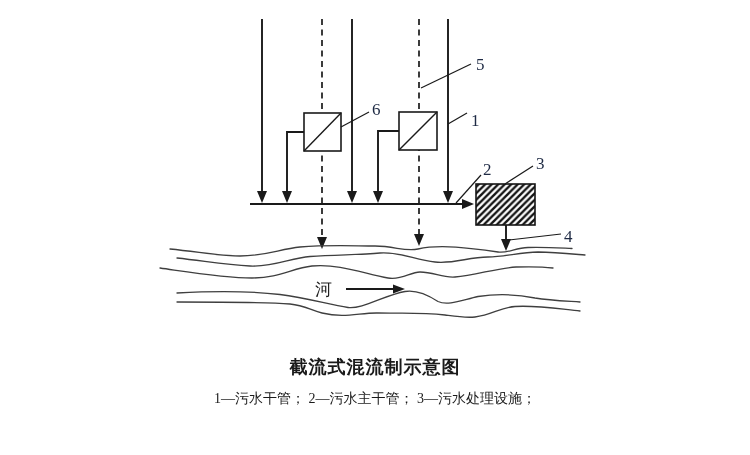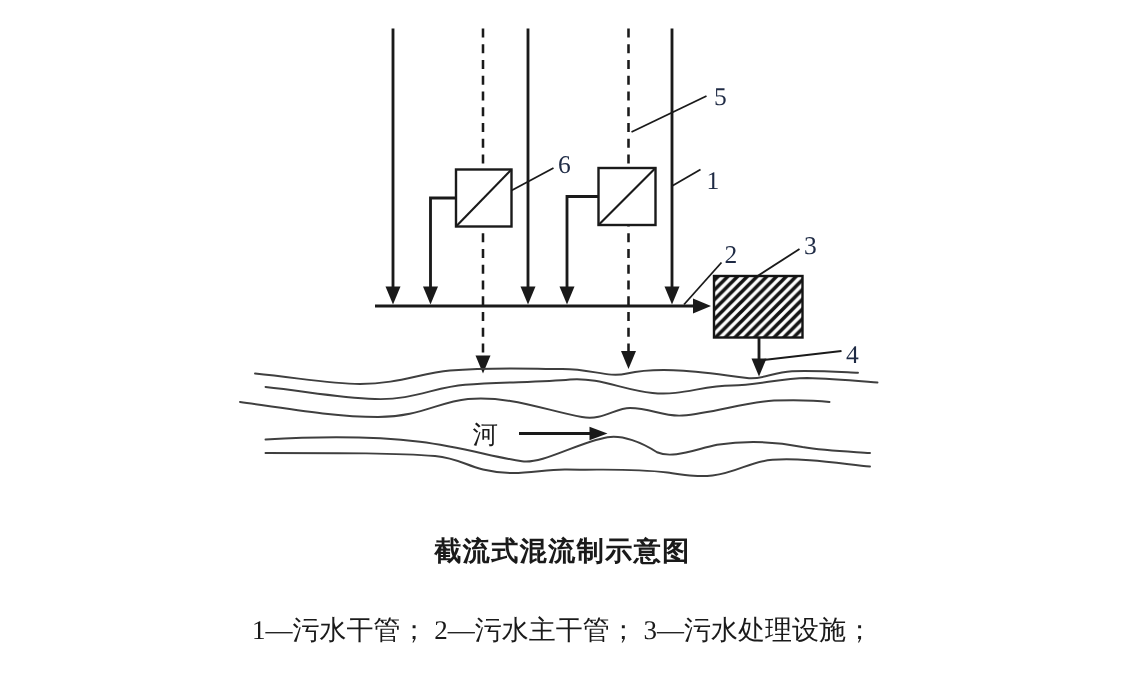--- a/index.html
+++ b/index.html
@@ -10,21 +10,21 @@
     overflow:hidden;
     font-family:"Liberation Serif","DejaVu Serif",serif;
   }
   .diagram-svg{position:absolute;left:0;top:0;}
   .caption{
     position:absolute;left:0;width:750px;
     text-align:center;color:#1a1a1a;
     font-family:Liberation Serif, serif;
   }
   .caption.title{top:355px;font-weight:bold;font-size:18px;letter-spacing:1px;}
-  .caption.legend1{top:408px;font-size:18px;}
+  .caption.legend1{top:390px;font-size:14px;}
   .caption.legend2{top:421px;font-size:18px;}
   text{font-family:"Liberation Serif","DejaVu Serif",serif;}
 </style>
 </head>
 <body>
 
 <div class="screen">
 
   <svg class="diagram-svg" width="750" height="345" viewBox="0 0 750 345">
     <defs>

